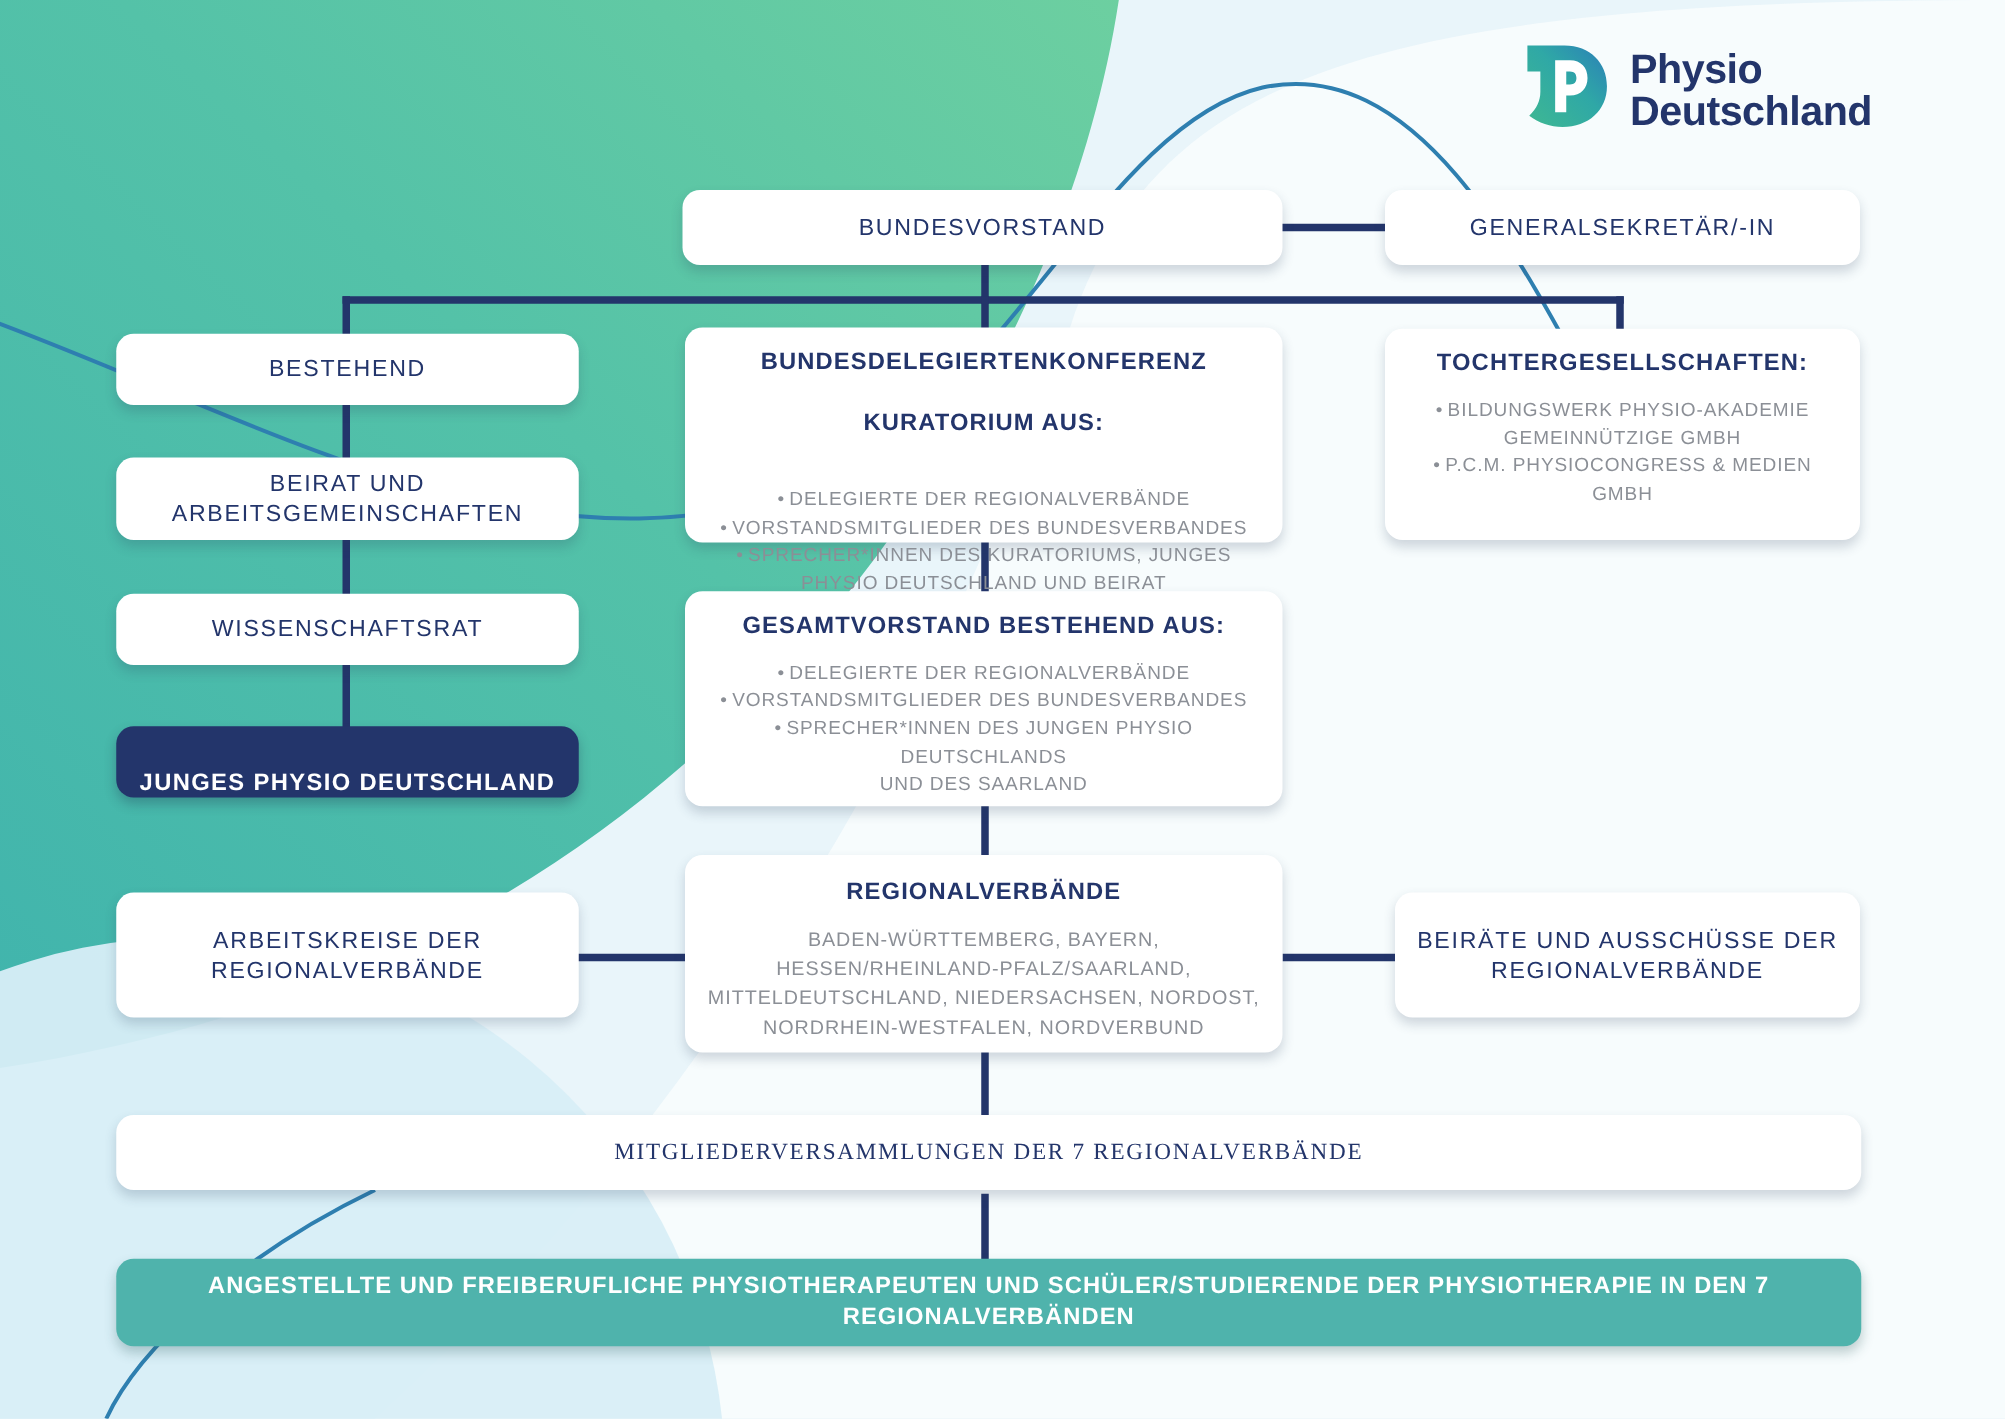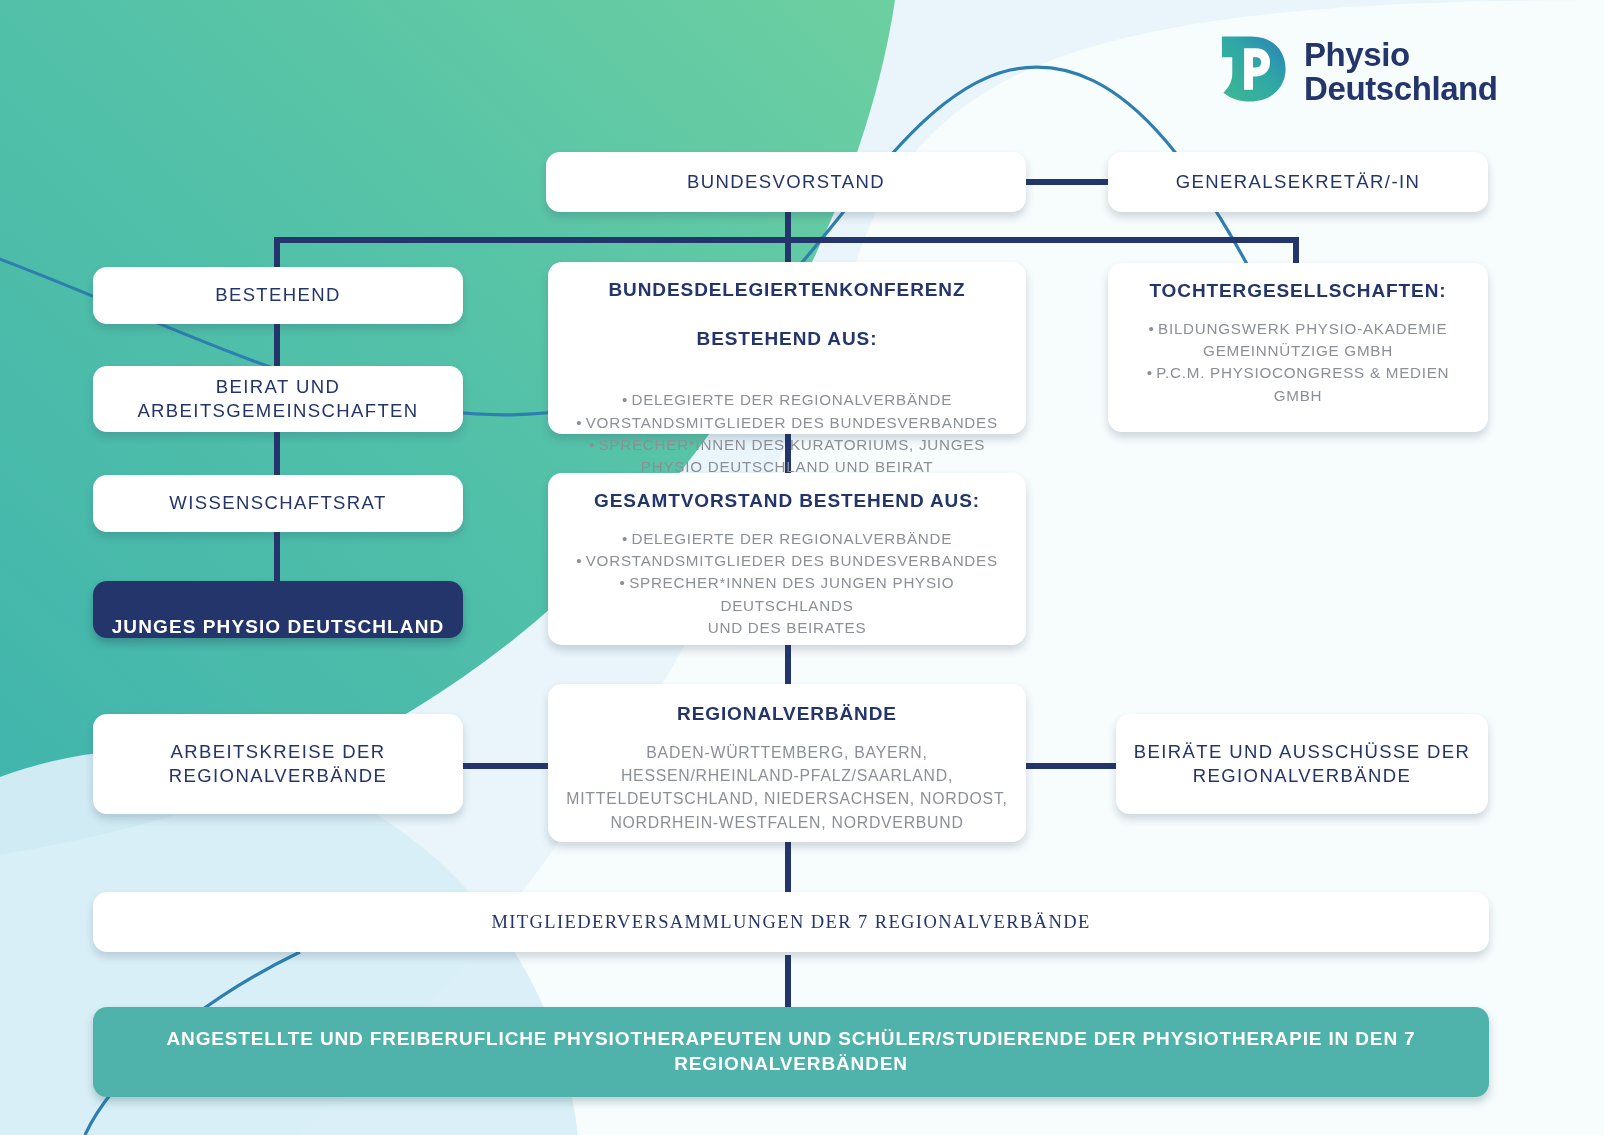--- a/index.html
+++ b/index.html
@@ -159,21 +159,21 @@
     <div class="ttl">JUNGES PHYSIO DEUTSCHLAND</div>
   </div>
 
   <div class="box" style="left:93px;top:714px;width:370px;height:100px;">
     <div class="ttl-lite">ARBEITSKREISE DER</div>
     <div class="ttl-lite">REGIONALVERBÄNDE</div>
   </div>
 
   <div class="box" style="left:548px;top:262px;width:478px;height:172px;justify-content:flex-start;padding-top:16px;gap:24px;">
     <div class="ttl">BUNDESDELEGIERTENKONFERENZ</div>
-    <div class="ttl">BESTEHEND AUS:</div>
+    <div class="ttl">KURATORIUM AUS:</div>
     <ul class="items">
       <li><span class="bul">•&nbsp;</span><span>DELEGIERTE DER REGIONALVERBÄNDE</span></li>
       <li><span class="bul">•&nbsp;</span><span>VORSTANDSMITGLIEDER DES BUNDESVERBANDES</span></li>
       <li><span class="bul">•&nbsp;</span><span>SPRECHER*INNEN DES KURATORIUMS, JUNGES PHYSIO DEUTSCHLAND UND BEIRAT</span></li>
     </ul>
   </div>
 
   <div class="box" style="left:1108px;top:263px;width:380px;height:169px;justify-content:flex-start;padding-top:16px;">
     <div class="ttl">TOCHTERGESELLSCHAFTEN:</div>
     <ul class="items">
@@ -181,36 +181,36 @@
       <li><span class="bul">•&nbsp;</span><span>P.C.M. PHYSIOCONGRESS &amp; MEDIEN GMBH</span></li>
     </ul>
   </div>
 
   <div class="box" style="left:548px;top:473px;width:478px;height:172px;justify-content:flex-start;padding-top:16px;">
     <div class="ttl">GESAMTVORSTAND BESTEHEND AUS:</div>
     <ul class="items">
       <li><span class="bul">•&nbsp;</span><span>DELEGIERTE DER REGIONALVERBÄNDE</span></li>
       <li><span class="bul">•&nbsp;</span><span>VORSTANDSMITGLIEDER DES BUNDESVERBANDES</span></li>
       <li><span class="bul">•&nbsp;</span><span>SPRECHER*INNEN DES JUNGEN PHYSIO DEUTSCHLANDS</span></li>
-      <li><span>UND DES BEIRATES</span></li>
+      <li><span>UND DES SAARLAND</span></li>
     </ul>
   </div>
 
   <div class="box" style="left:548px;top:684px;width:478px;height:158px;justify-content:flex-start;padding-top:18px;">
     <div class="ttl">REGIONALVERBÄNDE</div>
     <p class="sub">BADEN-WÜRTTEMBERG, BAYERN, HESSEN/RHEINLAND-PFALZ/SAARLAND, MITTELDEUTSCHLAND, NIEDERSACHSEN, NORDOST, NORDRHEIN-WESTFALEN, NORDVERBUND</p>
   </div>
 
   <div class="box" style="left:1116px;top:714px;width:372px;height:100px;">
     <div class="ttl-lite">BEIRÄTE UND AUSSCHÜSSE DER</div>
     <div class="ttl-lite">REGIONALVERBÄNDE</div>
   </div>
 
   <div class="box" style="left:93px;top:892px;width:1396px;height:60px;font-family:Liberation Serif, serif;">
     <div class="ttl-lite">MITGLIEDERVERSAMMLUNGEN DER 7 REGIONALVERBÄNDE</div>
   </div>
 
-  <div class="box teal" style="left:93px;top:1007px;width:1396px;height:90px;">
+  <div class="box teal" style="left:93px;top:1007px;width:1396px;height:70px;">
     <div class="ttl">ANGESTELLTE UND FREIBERUFLICHE PHYSIOTHERAPEUTEN UND SCHÜLER/STUDIERENDE DER PHYSIOTHERAPIE IN DEN 7</div>
     <div class="ttl">REGIONALVERBÄNDEN</div>
   </div>
 
 </div>
 
 </body></html>

